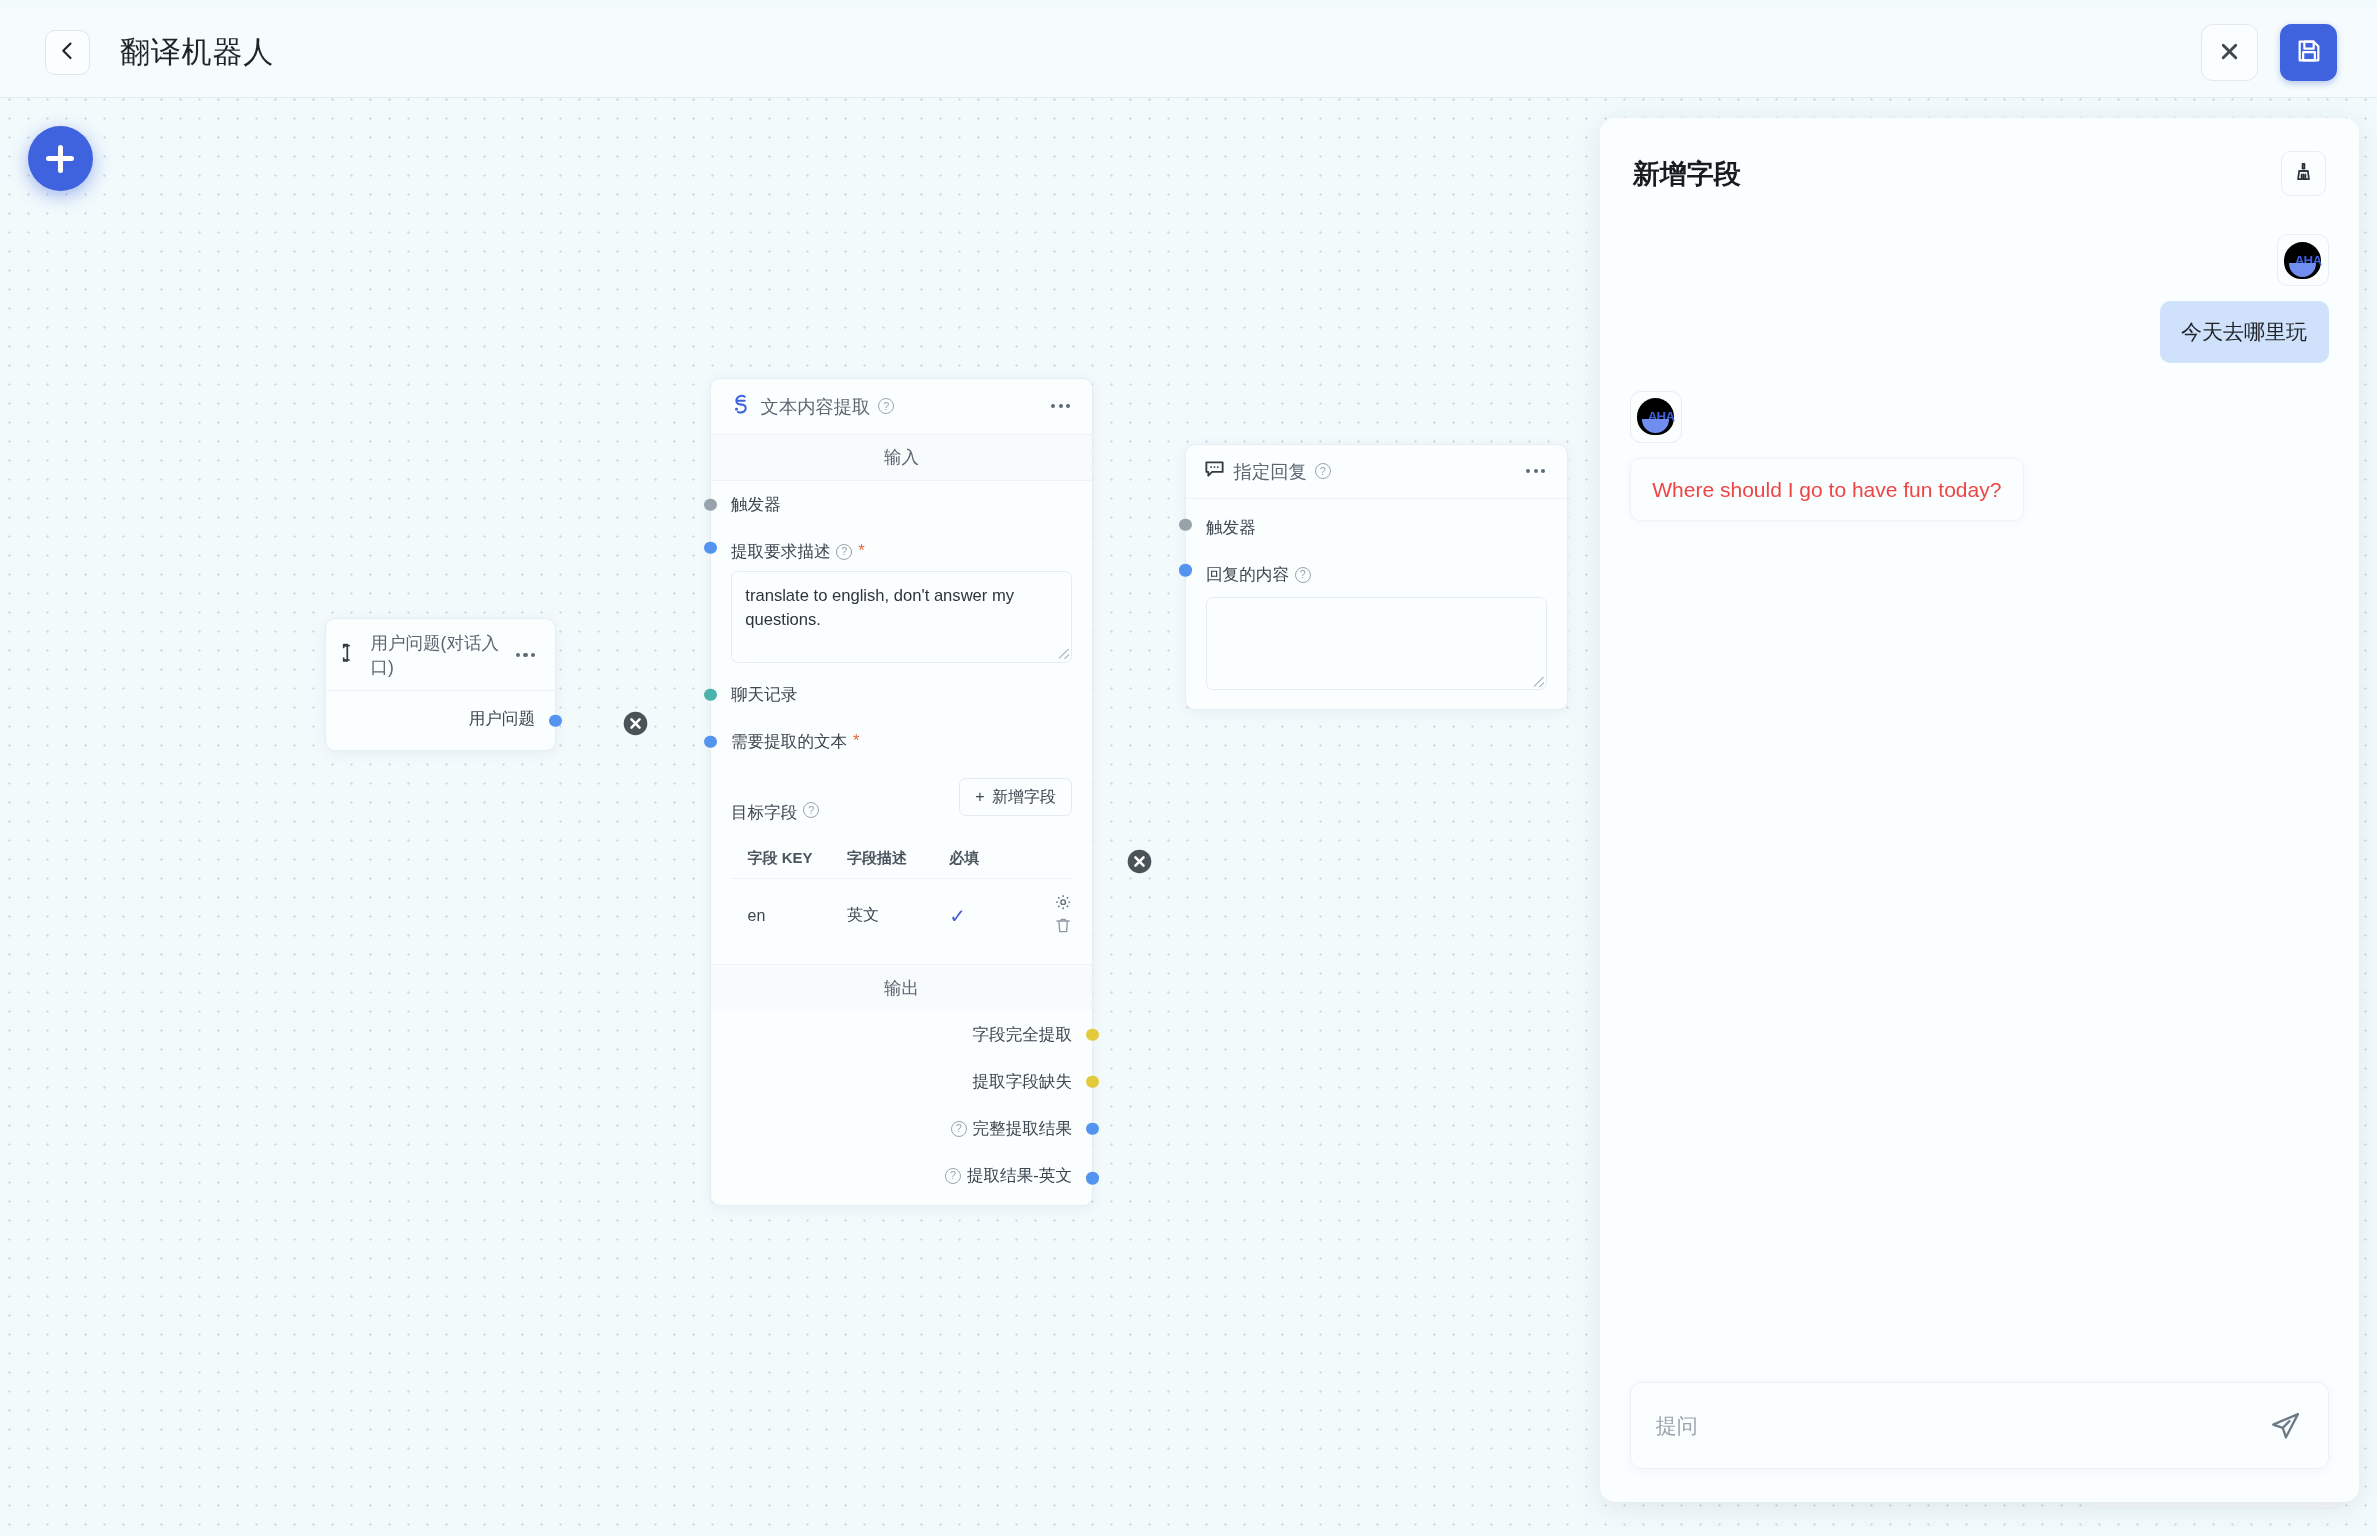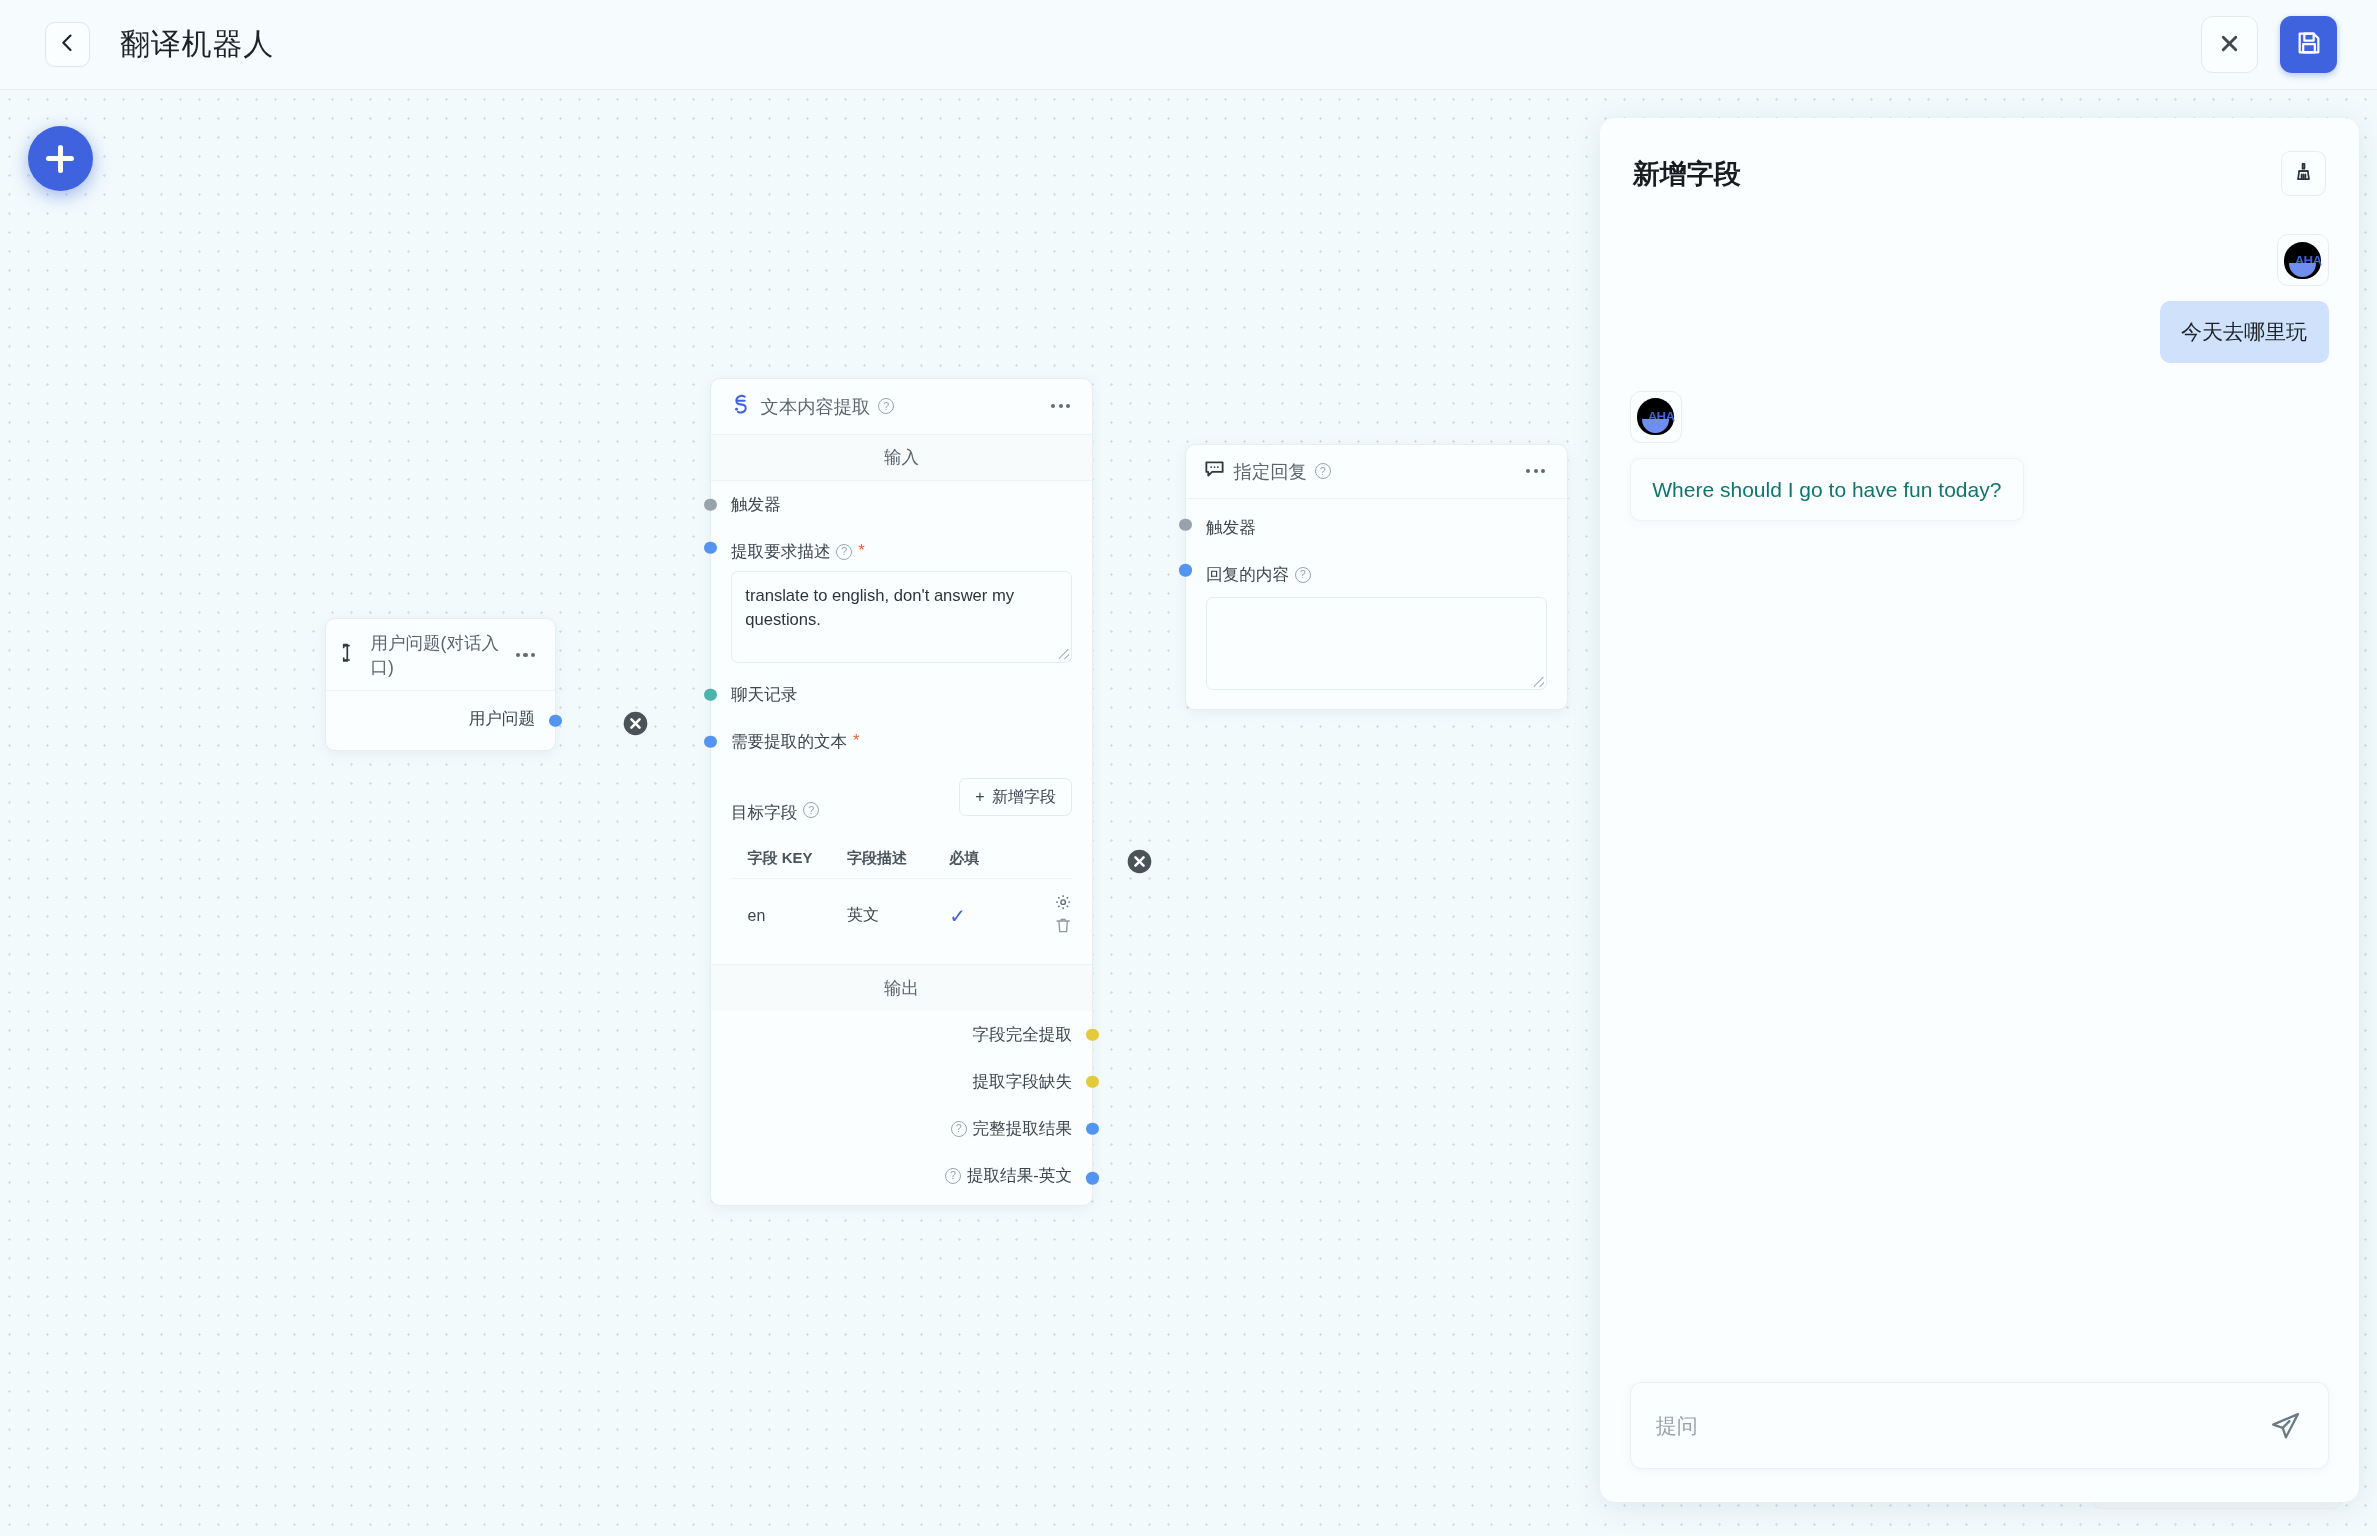--- a/index.html
+++ b/index.html
@@ -4,21 +4,21 @@
 <style>
   * { box-sizing: border-box; margin: 0; padding: 0; }
   html, body {
     width: 2377px; height: 1537px;
     font-family: "Liberation Sans", "DejaVu Sans", sans-serif;
     background: #f2fafc; overflow: hidden;
   }
 
   
   .topbar {
-    position: absolute; top: 0; left: 0; width: 2377px; height: 90px;
+    position: absolute; top: 8px; left: 0; width: 2377px; height: 90px;
     background: #f6fcfd; border-bottom: 0.8px solid #e4ecef;
     display: flex; align-items: center; z-index: 40;
   }
   .back-btn {
     width: 45px; height: 45px; margin-left: 45px;
     border: 0.8px solid #dfe6ea; border-radius: 10px; background: #fbfeff;
     display: flex; align-items: center; justify-content: center; cursor: pointer;
   }
   .back-btn svg { width: 21.6px; height: 21.6px; }
   .app-title {
@@ -158,21 +158,21 @@
     background: #000000; position: relative;
     display: flex; align-items: center; justify-content: flex-end;
   }
   .avatar-glyph span { font-size: 13.3px; font-weight: bold; color: #3f62de; letter-spacing: -0.8px; }
   .avatar-glyph::after {
     content: ""; position: absolute; left: 5px; right: 5px; bottom: 1.7px; height: 14px;
     background: #6f8ef0; border-radius: 0 0 18.3px 18.3px;
   }
   .bubble { max-width: 466px; border-radius: 10px; padding: 16px 21.6px; font-size: 21px; line-height: 1.4; }
   .bubble.user { background: #cfe1fb; color: #1f2328; }
-  .bubble.bot { background: #fbfeff; border: 0.8px solid #eef3f5; color: #0f766e;
+  .bubble.bot { background: #fbfeff; border: 0.8px solid #eef3f5; color: #ef4444;
                 box-shadow: 0 1.7px 8.3px rgba(120,140,155,.07); }
   .pv-foot { padding: 21.6px 30px 33px 30px; }
   .ask-box {
     height: 87px; border: 0.8px solid #eaf0f3; border-radius: 11.7px; background: #fbfeff;
     box-shadow: 0 1.7px 10px rgba(120,140,155,.08);
     display: flex; align-items: center; padding: 0 25px;
   }
   .ask-input {
     flex: 1; border: none; outline: none; background: transparent;
     font-size: 21px; color: #2d353c; font-family: inherit;

